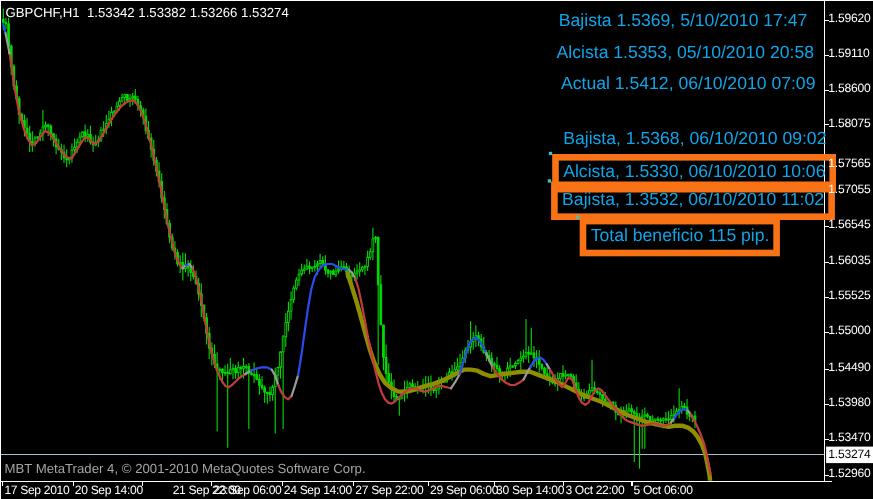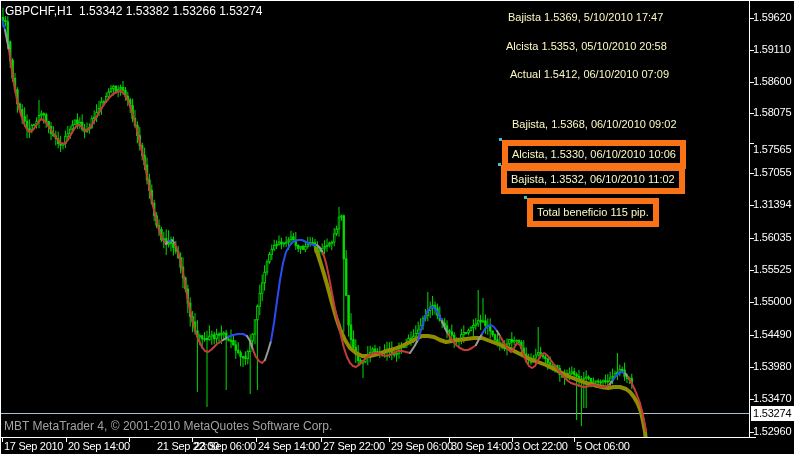--- a/index.html
+++ b/index.html
@@ -5,21 +5,21 @@
   html,body{margin:0;padding:0;background:#000;}
   body{width:794px;height:454px;overflow:hidden;position:relative;
        font-family:"Liberation Sans",sans-serif;-webkit-font-smoothing:none;}
   #stage{position:absolute;left:0;top:0;width:794px;height:350px;}
   #chart-svg{position:absolute;left:0;top:0;}
   .txt{position:absolute;white-space:nowrap;}
   #title-line{left:5px;top:4px;color:#fff;font-size:12px;letter-spacing:0px;}
   #copyright{left:4px;top:419px;color:#a3a3a3;font-size:12px;}
   .ylab{color:#fff;font-size:11px;letter-spacing:-0.2px;}
   .xlab{color:#fff;font-size:11px;letter-spacing:-0.3px;}
-  .ann{color:#fef9c3;font-size:11px;}
+  .ann{color:#0ea5e9;font-size:16px;}
   .ann.boxed{border:6px solid #f97316;padding:2px 4px 3px 4px;}
   .ann-dot{position:absolute;width:3px;height:3px;background:#35c8c8;}
   #price-tag{left:751px;top:406px;width:43px;height:15px;background:#fff;color:#000;
              font-size:11px;line-height:15px;padding-left:2px;letter-spacing:-0.2px;}
 </style>
 </head>
 <body>
 
 <div id="stage">
   <svg id="chart-svg" width="794" height="454">
@@ -635,21 +635,21 @@
 
   <div class="txt" id="price-tag">1.53274</div>
 
   <div id="y-axis">
       <div class="txt ylab" style="left: 753px; top: 11px;">1.59620</div>
       <div class="txt ylab" style="left: 753px; top: 43px;">1.59110</div>
       <div class="txt ylab" style="left: 753px; top: 75px;">1.58600</div>
       <div class="txt ylab" style="left: 753px; top: 106px;">1.58075</div>
       <div class="txt ylab" style="left: 753px; top: 143px;">1.57565</div>
       <div class="txt ylab" style="left: 753px; top: 166px;">1.57055</div>
-      <div class="txt ylab" style="left: 753px; top: 198px;">1.31394</div>
+      <div class="txt ylab" style="left: 753px; top: 198px;">1.56545</div>
       <div class="txt ylab" style="left: 753px; top: 231px;">1.56035</div>
       <div class="txt ylab" style="left: 753px; top: 263px;">1.55525</div>
       <div class="txt ylab" style="left: 753px; top: 295px;">1.55000</div>
       <div class="txt ylab" style="left: 753px; top: 328px; text-align: center;">1.54490</div>
       <div class="txt ylab" style="left: 753px; top: 360px;">1.53980</div>
       <div class="txt ylab" style="left: 753px; top: 392px;">1.53470</div>
       <div class="txt ylab" style="left: 753px; top: 425px;">1.52960</div>
     </div>
   <div id="x-axis">
       <div class="txt xlab" style="left: 4px; top: 440px;">17 Sep 2010</div>

